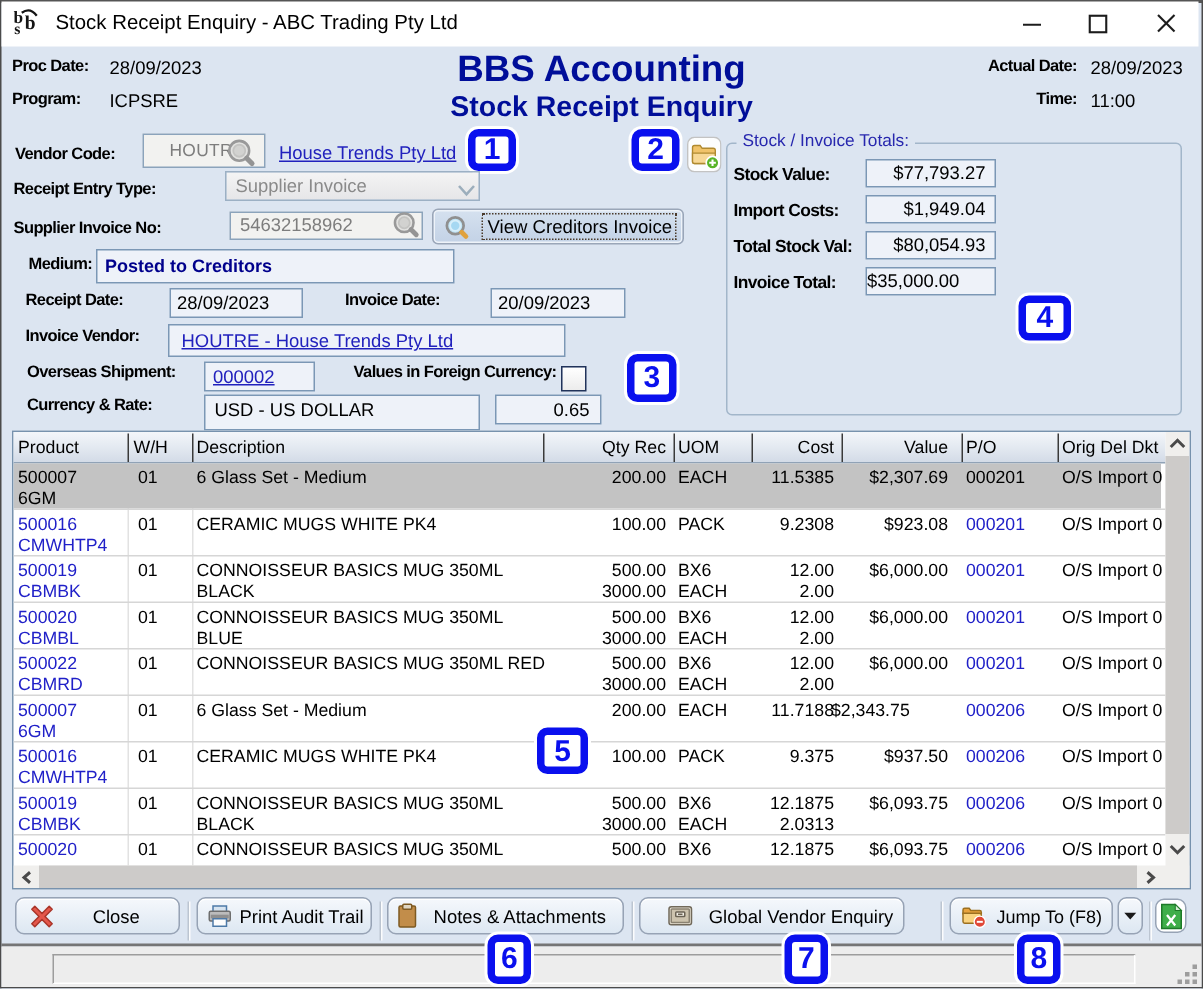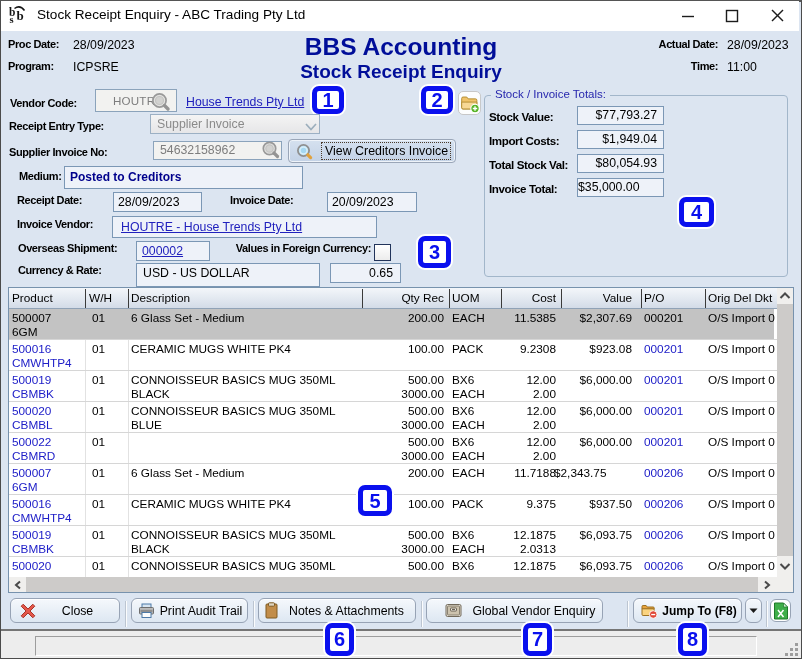--- a/index.html
+++ b/index.html
@@ -181,20 +181,21 @@
 <div class="abs tcell" style="left:122px;top:116px">CONNOISSEUR BASICS MUG 350ML<br>BLUE</div>
 <div class="abs tcell" style="left:360px;top:116px;width:75px;text-align:right">500.00<br>3000.00</div>
 <div class="abs tcell" style="left:443px;top:116px">BX6<br>EACH</div>
 <div class="abs tcell" style="left:480px;top:116px;width:67px;text-align:right">12.00<br>2.00</div>
 <div class="abs tcell" style="left:545px;top:116px;width:78px;text-align:right">$6,000.00</div>
 <div class="abs tcell" style="left:635px;top:116px;color:#2020c8">000201</div>
 <div class="abs tcell" style="left:699px;top:116px">O/S Import 0</div>
 <div class="abs" style="left:0;top:144px;width:768px;height:1px;background:#d6d6d6"></div>
 <div class="abs tcell" style="left:3px;top:147px;color:#2020c8">500022<br>CBMRD</div>
 <div class="abs tcell" style="left:83px;top:147px">01</div>
+<div class="abs tcell" style="left:122px;top:147px">CONNOISSEUR BASICS MUG 350ML RED<br></div>
 <div class="abs tcell" style="left:360px;top:147px;width:75px;text-align:right">500.00<br>3000.00</div>
 <div class="abs tcell" style="left:443px;top:147px">BX6<br>EACH</div>
 <div class="abs tcell" style="left:480px;top:147px;width:67px;text-align:right">12.00<br>2.00</div>
 <div class="abs tcell" style="left:545px;top:147px;width:78px;text-align:right">$6,000.00</div>
 <div class="abs tcell" style="left:635px;top:147px;color:#2020c8">000201</div>
 <div class="abs tcell" style="left:699px;top:147px">O/S Import 0</div>
 <div class="abs" style="left:0;top:175px;width:768px;height:1px;background:#d6d6d6"></div>
 <div class="abs tcell" style="left:3px;top:178px;color:#2020c8">500007<br>6GM</div>
 <div class="abs tcell" style="left:83px;top:178px">01</div>
 <div class="abs tcell" style="left:122px;top:178px">6 Glass Set - Medium<br></div>
@@ -284,21 +285,21 @@
     </svg>
     <span class="btxt" style="margin-left:4px">Global Vendor Enquiry</span>
   </div>
 <div class="btn" style="left:633px;top:598px;width:109px;height:25px">
     <svg class="bicon" style="margin-left:7px" width="17" height="16" viewBox="0 0 17 16">
       <path d="M1 3.6 q0-1.1 1.1-1.1 h3 l1.1 1.5 h5.9 q1.1 0 1.1 1.1 v1 h-12.2z" fill="#e8a33d" stroke="#9c7020"></path>
       <path d="M1 5.8 h11.1 q1.1 0 1.1 1.1 v4.5 q0 1.1-1.1 1.1 h-10 q-1.1 0-1.1-1.1 z" fill="#fad37f" stroke="#9c7020"></path>
       <circle cx="12.2" cy="11.5" r="3.8" fill="#e04838" stroke="#fff" stroke-width="0.9"></circle>
       <rect x="10.2" y="10.9" width="4" height="1.3" fill="#fff"></rect>
     </svg>
-    <span class="btxt" style="font-weight:bold;font-size:12px">Jump To (F8)</span>
+    <span class="btxt" style="font-weight:normal;font-size:12px">Jump To (F8)</span>
   </div>
 <div class="btn" style="left:745px;top:598px;width:17px;height:25px;justify-content:center">
     <svg width="9" height="7" viewBox="0 0 9 7">
       <path d="M0.5 1.5 L4.5 6 L8.5 1.5 Z" fill="#1a1a1a"></path>
     </svg>
   </div>
 <div class="btn" style="left:770px;top:599px;width:21px;height:23px;background:#fff;justify-content:center">
     <svg width="16" height="18" viewBox="0 0 16 18">
       <path d="M1.5 1 h9 l4 4 v12 h-13 z" fill="#3fae49" stroke="#1e7a28"></path>
       <path d="M10.5 1 l4 4 h-4 z" fill="#d8f0d8" stroke="#1e7a28" stroke-width="0.7"></path>

